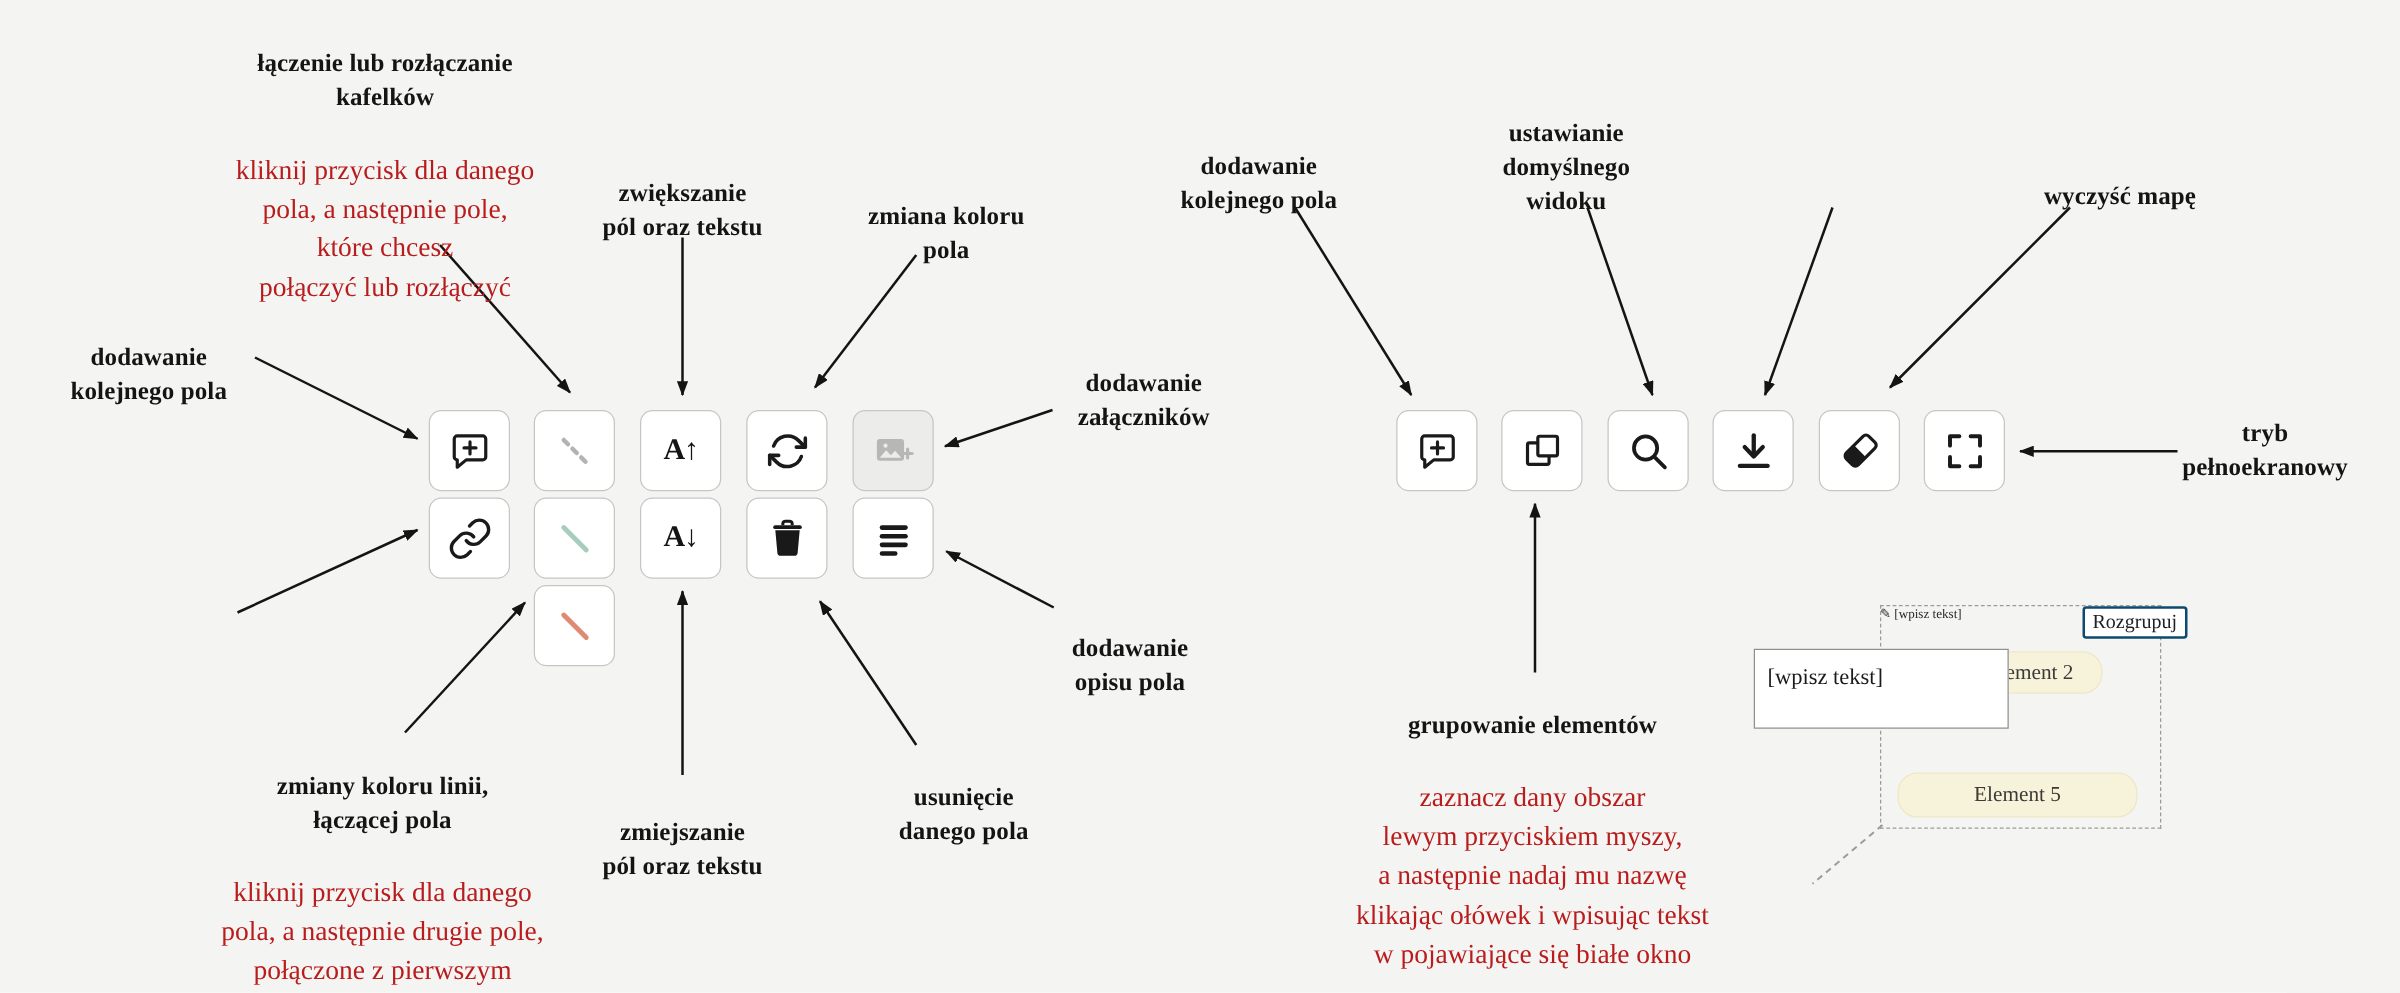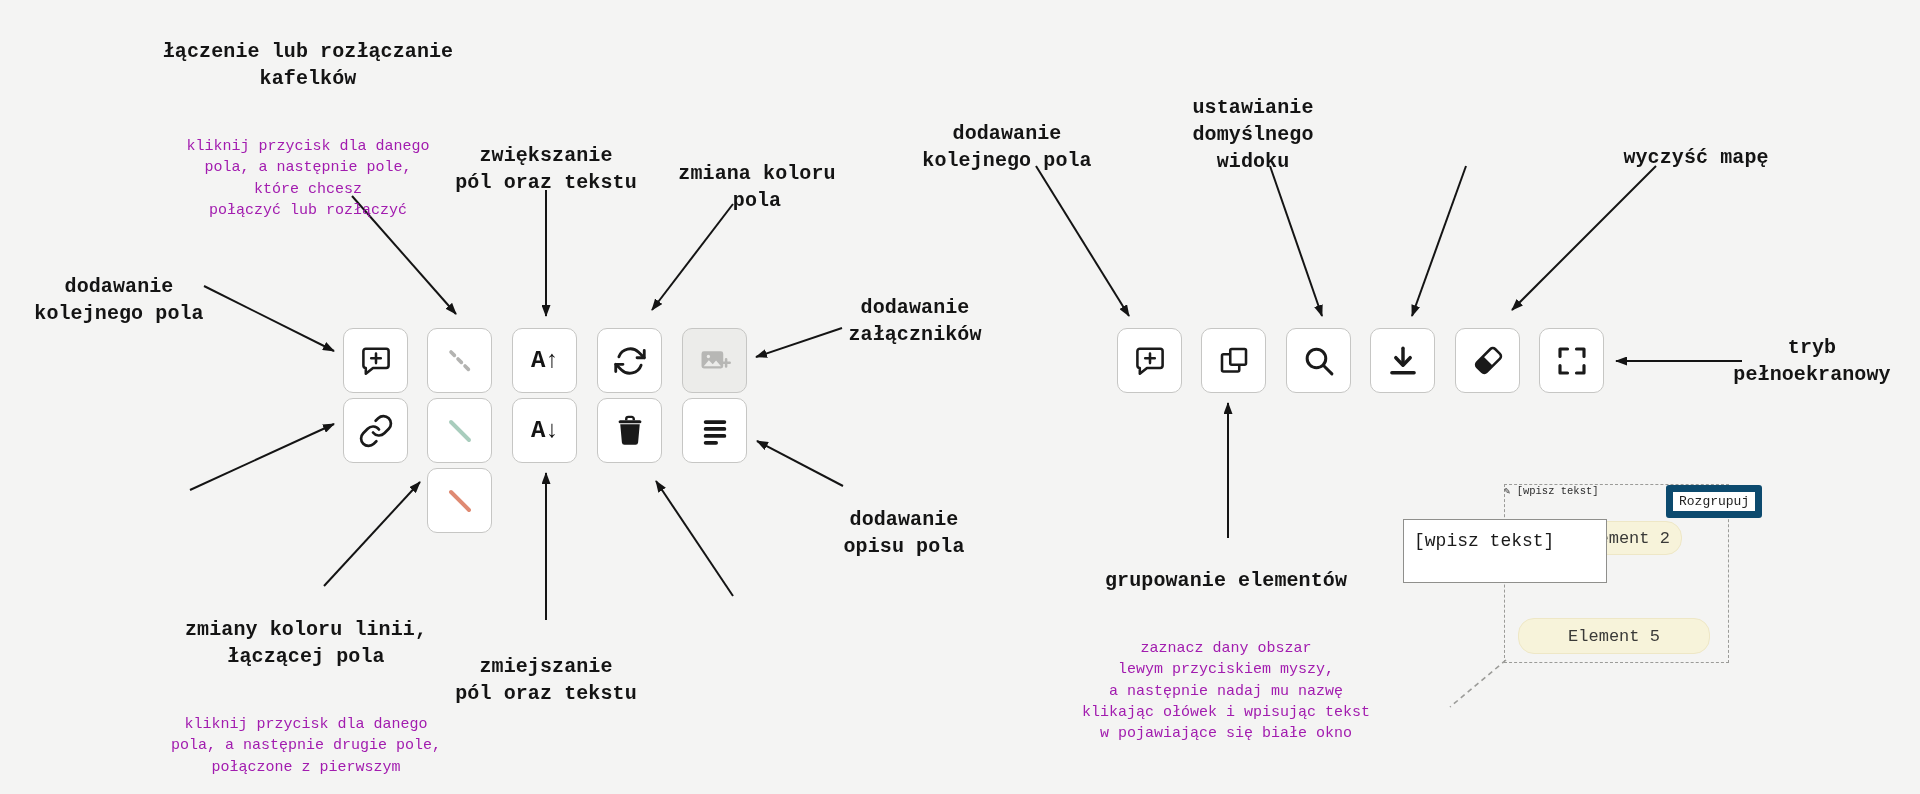--- a/index.html
+++ b/index.html
@@ -1,24 +1,24 @@
 <!DOCTYPE html>
 <html><head>
 <meta charset="utf-8">
 <style>
   html,body { margin:0; padding:0; }
   .canvas {
     position:relative; width:1920px; height:794px;
     background:#f4f4f3; overflow:hidden;
-    font-family:Liberation Mono, monospace;
+    font-family:Liberation Serif, serif;
     color:#141414;
   }
   .ann { position:absolute; text-align:center; white-space:pre-line; }
   .ann .t { font-weight:700; font-size:20px; line-height:1.35; letter-spacing:.1px; }
-  .ann .b { font-weight:400; font-size:15px; line-height:1.42; margin-top:26px; color:#a21caf; }
+  .ann .b { font-weight:400; font-size:22px; line-height:1.42; margin-top:10px; color:#b91c1c; }
   .ann.note { font-weight:700; font-size:19px; line-height:1.4; }
   .btn {
     position:absolute; width:65px; height:65px; box-sizing:border-box;
     background:#ffffff; border:1.5px solid #c6c6c4; border-radius:10px;
     display:flex; align-items:center; justify-content:center;
   }
   .btn.disabled { background:#ececea; }
   .btn svg { width:36px; height:36px; display:block; }
   .glyph { font-weight:700; font-size:24px; letter-spacing:-1px; color:#141414; }
   #arrows { position:absolute; left:0; top:0; pointer-events:none; }
@@ -29,21 +29,21 @@
            display:flex; align-items:center; justify-content:center;
            font-size:17px; color:#3a3a38; box-sizing:border-box; }
   .ex-el2 { left:1566px; top:521px; width:116px; height:34px; }
   .ex-el1 { left:1518px; top:618px; width:192px; height:36px; }
   .ex-input { position:absolute; left:1403px; top:519px; width:204px; height:64px;
               background:#fff; border:1.5px solid #8f8f8c; box-sizing:border-box;
               font-size:18px; color:#1a1a1a; padding:11px 10px 0 10px; }
   .ex-pencil { position:absolute; left:1504px; top:484px; font-size:10.5px; color:#2b2b2b;
                white-space:nowrap; }
   .ex-ungroup { position:absolute; left:1666px; top:485px; background:#fff;
-                border:7px solid #0c4a6e; border-radius:3px; font-size:13px;
+                border:2px solid #0c4a6e; border-radius:3px; font-size:16px;
                 padding:2px 6px; color:#222; font-family:inherit; }
 </style>
 </head>
 <body>
 
 <div class="canvas">
 
   <svg id="arrows" width="1920" height="794" viewBox="0 0 1920 794">
     <defs>
       <marker id="ah" markerWidth="12" markerHeight="9" refX="11" refY="4.5" orient="auto" markerUnits="userSpaceOnUse">
@@ -97,20 +97,24 @@
     <div class="t">zmiany koloru linii,
 łączącej pola</div>
     <div class="b">kliknij przycisk dla danego
 pola, a następnie drugie pole,
 połączone z pierwszym</div>
   </div>
   <div class="ann" style="left:436px; top:635px; width:220px;">
     <div class="t">zmiejszanie
 pól oraz tekstu</div>
   </div>
+  <div class="ann" style="left:661px; top:607px; width:220px;">
+    <div class="t">usunięcie
+danego pola</div>
+  </div>
   <div class="ann" style="left:794px; top:488px; width:220px;">
     <div class="t">dodawanie
 opisu pola</div>
   </div>
 
   <div class="btn" style="left:343px; top:328px;">
     <svg viewBox="0 0 24 24">
       <path d="M5.2 3.8h13.6a1.6 1.6 0 0 1 1.6 1.6v9.6a1.6 1.6 0 0 1-1.6 1.6H10l-4.8 3.9v-3.9h0a1.6 1.6 0 0 1-1.6-1.6V5.4a1.6 1.6 0 0 1 1.6-1.6z" fill="none" stroke="#1a1a1a" stroke-width="1.7" stroke-linejoin="round"></path>
       <path d="M12 7v6.4M8.8 10.2h6.4" fill="none" stroke="#1a1a1a" stroke-width="1.7" stroke-linecap="round"></path>
     </svg>

